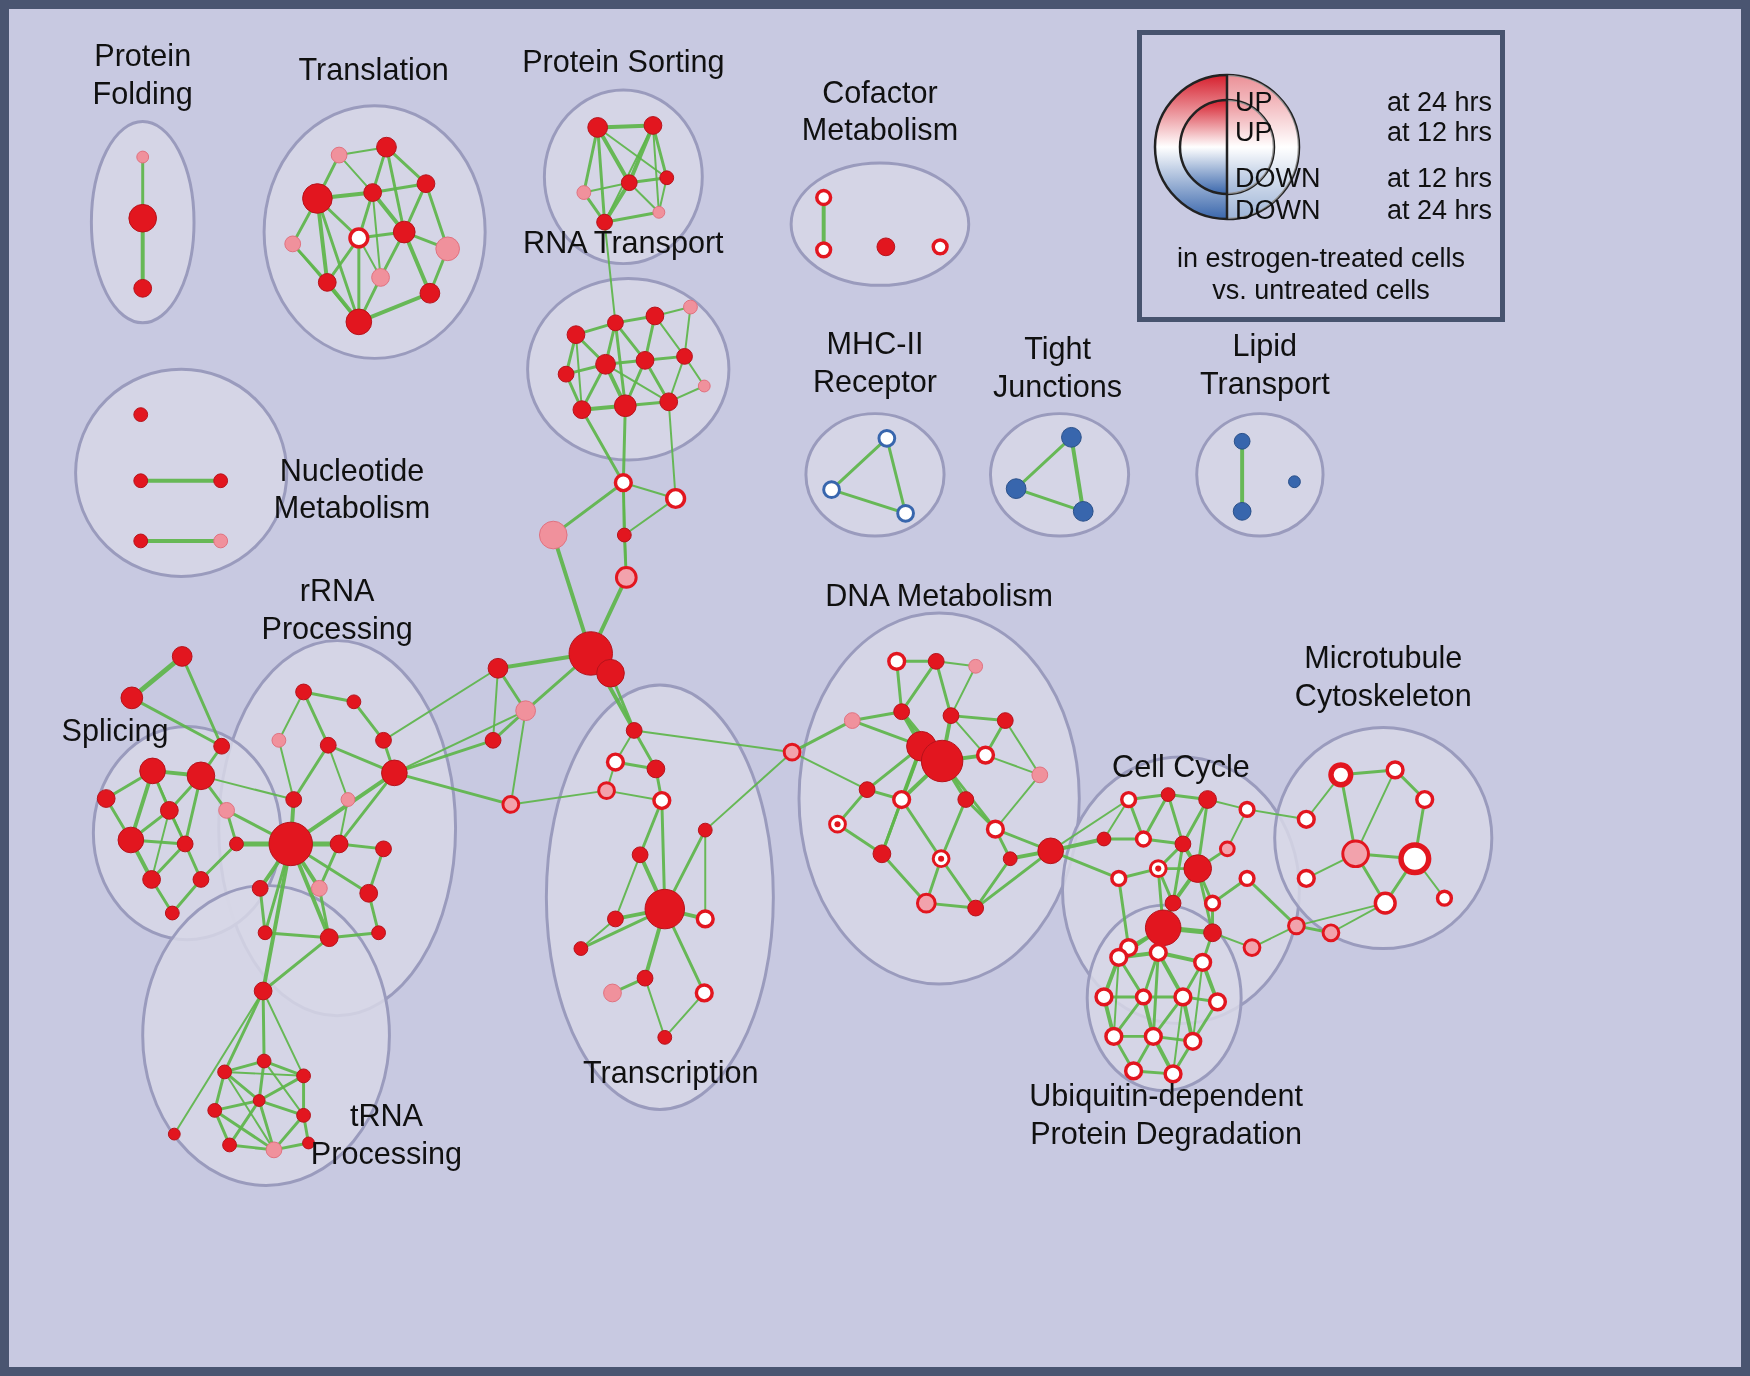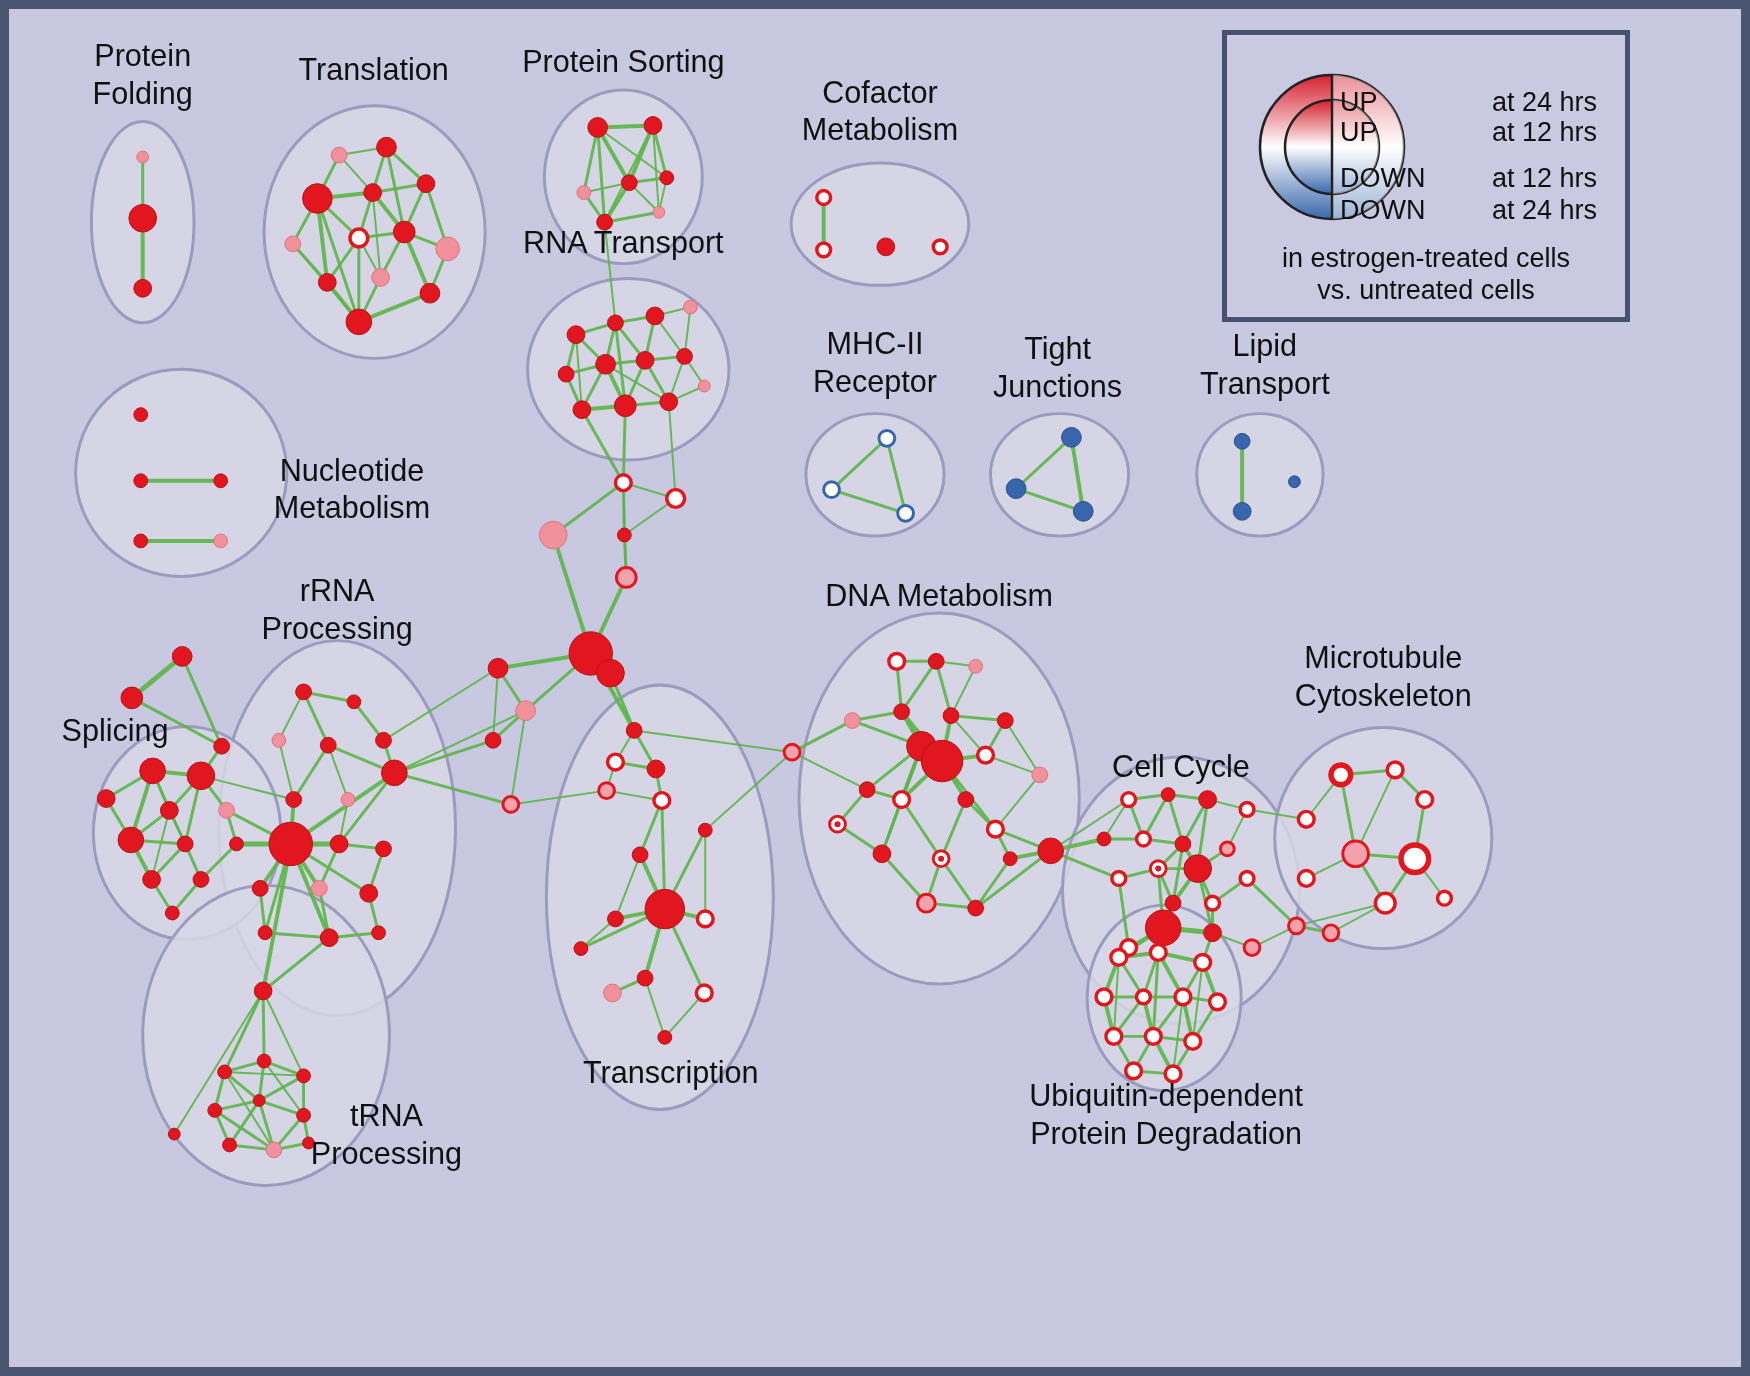--- a/index.html
+++ b/index.html
@@ -9,22 +9,22 @@
     box-sizing:border-box;
     background:#c8c9e1;
     border:9px solid #4a5571;
     overflow:hidden;
     font-family:"Liberation Sans", sans-serif;
   }
   #net-svg{position:absolute;left:0;top:0;width:100%;height:100%;}
   #net-svg text{font-family:"Liberation Sans", sans-serif;}
   .legend{
     position:absolute;
-    left:1213px;top:21px;
-    width:408px;height:292px;
+    left:1128px;top:21px;
+    width:368px;height:292px;
     box-sizing:border-box;
     border:5px solid #47536e;
     background:#c9cae2;
   }
   .legend svg{width:100%;height:100%;display:block;font-family:"Liberation Sans", sans-serif;}
   .lg-word,.lg-time{font-size:27px;fill:#101010;}
   .lg-cap{font-size:27px;fill:#101010;}
 </style>
 </head>
 <body>

